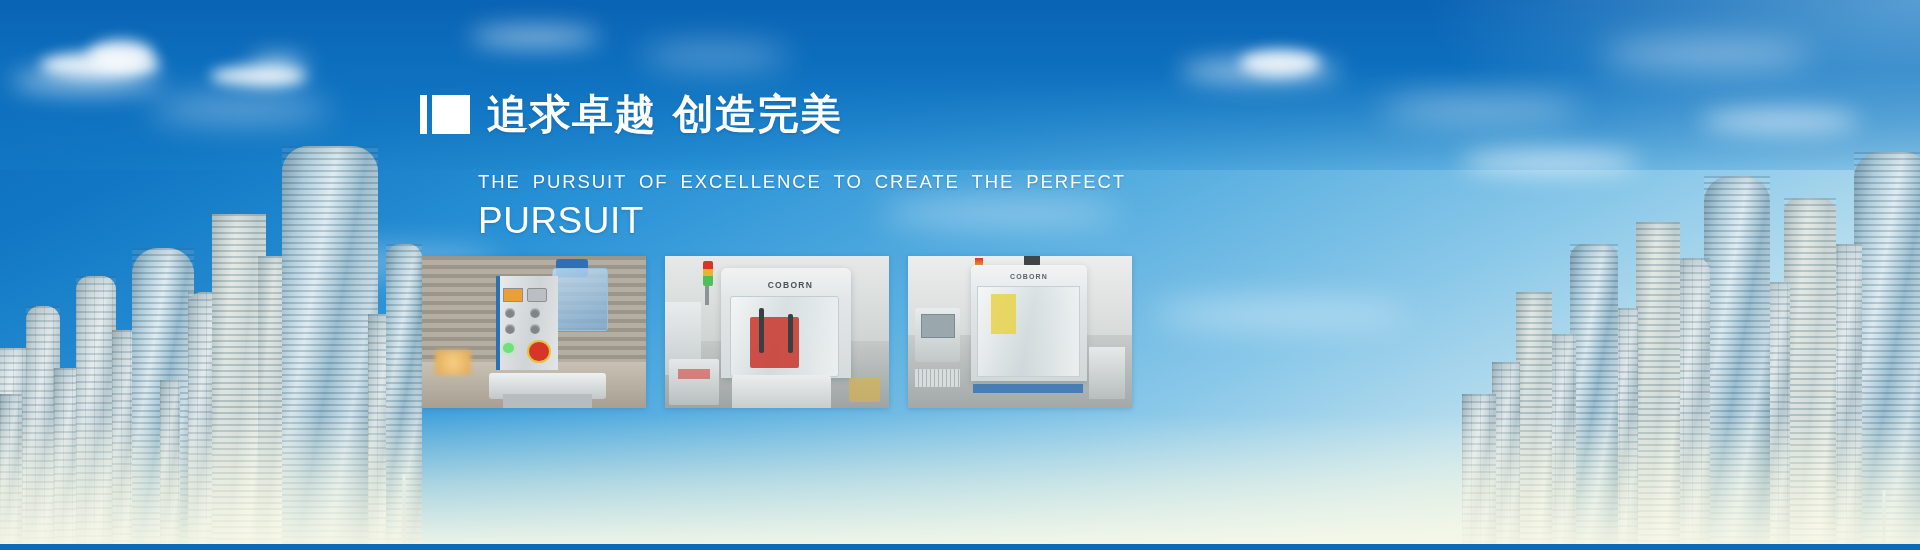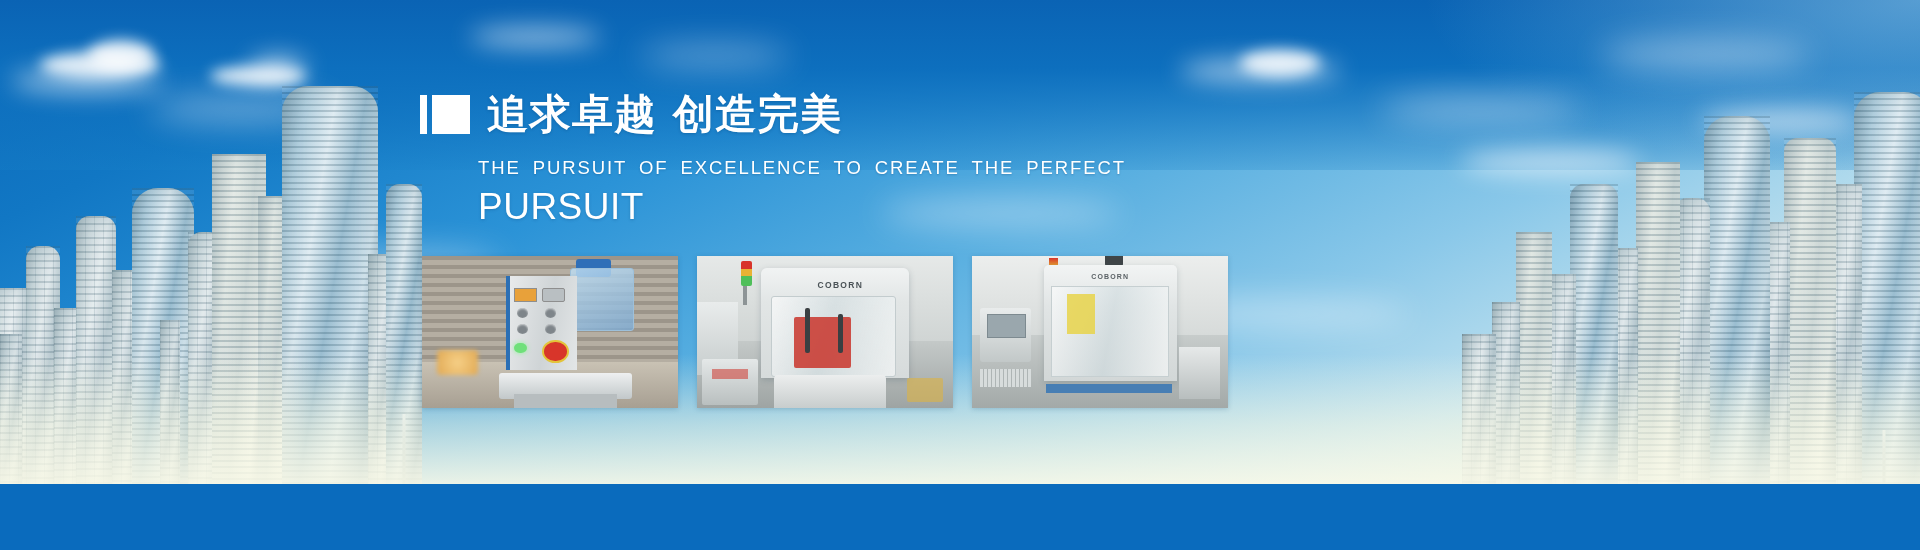--- a/index.html
+++ b/index.html
@@ -1,21 +1,21 @@
 <!DOCTYPE html>
 <html><head>
 <meta charset="utf-8">
 <style>
   html,body{margin:0;padding:0;}
   body{
     width:1920px;height:550px;overflow:hidden;
     font-family:"Liberation Sans",sans-serif;
     background:#0a6bbd;
   }
-  .banner{position:relative;width:1920px;height:484px;overflow:hidden;}
+  .banner{position:relative;width:1920px;height:544px;overflow:hidden;}
   .sky2{position:absolute;inset:0;
     background:linear-gradient(155deg,#0a67b9 0%,#1177c4 16%,#2b93d7 34%,#57aee0 50%,#8ac8e9 66%,#bde0ee 79%,#e0eee2 90%,#f6f7dd 100%);}
   .sky-top{position:absolute;left:0;top:0;width:100%;height:170px;
     background:linear-gradient(180deg,#0a63b4 0%,#0d6fbe 40%,rgba(25,130,200,0.25) 100%);}
   .sky-corner{position:absolute;right:0;top:0;width:46%;height:58%;
     background:radial-gradient(80% 90% at 100% 0%, rgba(150,205,235,0.55) 0%, rgba(255,255,255,0) 70%);}
 
   
   .cloud{position:absolute;border-radius:50%;background:rgba(255,255,255,0.85);filter:blur(7px);}
   .cloud.soft{filter:blur(12px);background:rgba(255,255,255,0.6);}
@@ -50,38 +50,38 @@
   .logo-mark{display:flex;align-items:flex-start;gap:5px;margin-right:17px;margin-top:1px;}
   .logo-bar{width:7px;height:39px;background:#ffffff;}
   .logo-sq{width:38px;height:39px;background:#ffffff;}
   .headline{
     font-family:"DejaVu Sans","Liberation Sans",sans-serif;
     font-size:41px;font-weight:700;color:#ffffff;letter-spacing:1.5px;
     line-height:1;white-space:nowrap;
     text-shadow:0 1px 3px rgba(0,60,110,0.30);
   }
   .subtitle{
-    margin-top:17px;margin-left:58px;
+    margin-top:31px;margin-left:58px;
     font-family:"Liberation Sans",sans-serif;
     font-size:18.5px;font-weight:400;color:#ffffff;
     letter-spacing:1.9px;word-spacing:5px;white-space:nowrap;
     text-shadow:0 1px 2px rgba(0,60,110,0.28);
   }
   .business{
     margin-top:8px;margin-left:58px;
     font-family:"Liberation Sans",sans-serif;
     font-size:37px;font-weight:400;color:#ffffff;letter-spacing:0.5px;
     line-height:1.1;
     text-shadow:0 1px 3px rgba(0,60,110,0.25);
   }
 
   
   .photos{position:absolute;left:422px;top:256px;display:flex;gap:19px;}
   .photo{width:224px;height:152px;overflow:hidden;position:relative;
-    box-shadow:0 1px 5px rgba(20,70,110,0.22);background:#cfd6d8;padding-left:32px;}
+    box-shadow:0 1px 5px rgba(20,70,110,0.22);background:#cfd6d8;}
 
   
   .p1{background:linear-gradient(180deg,#b9b2a4 0%,#a8a294 45%,#b4aea0 100%);}
   .p1 .wall{position:absolute;left:0;top:0;width:100%;height:72%;
     background:repeating-linear-gradient(180deg,#9c958a 0 4px,#b5aea2 4px 9px);}
   .p1 .floor{position:absolute;left:0;bottom:0;width:100%;height:30%;
     background:linear-gradient(180deg,#c9c2b4,#a79f92);}
   .p1 .cabinet{position:absolute;left:33%;top:13%;width:26%;height:62%;
     background:linear-gradient(100deg,#e8eaeb,#cfd4d6 55%,#e3e6e7);border-left:4px solid #2b6fb5;}
   .p1 .screen{position:absolute;left:36%;top:21%;width:8%;height:8%;background:#e8a13a;border:1px solid #8e8e8e;}

